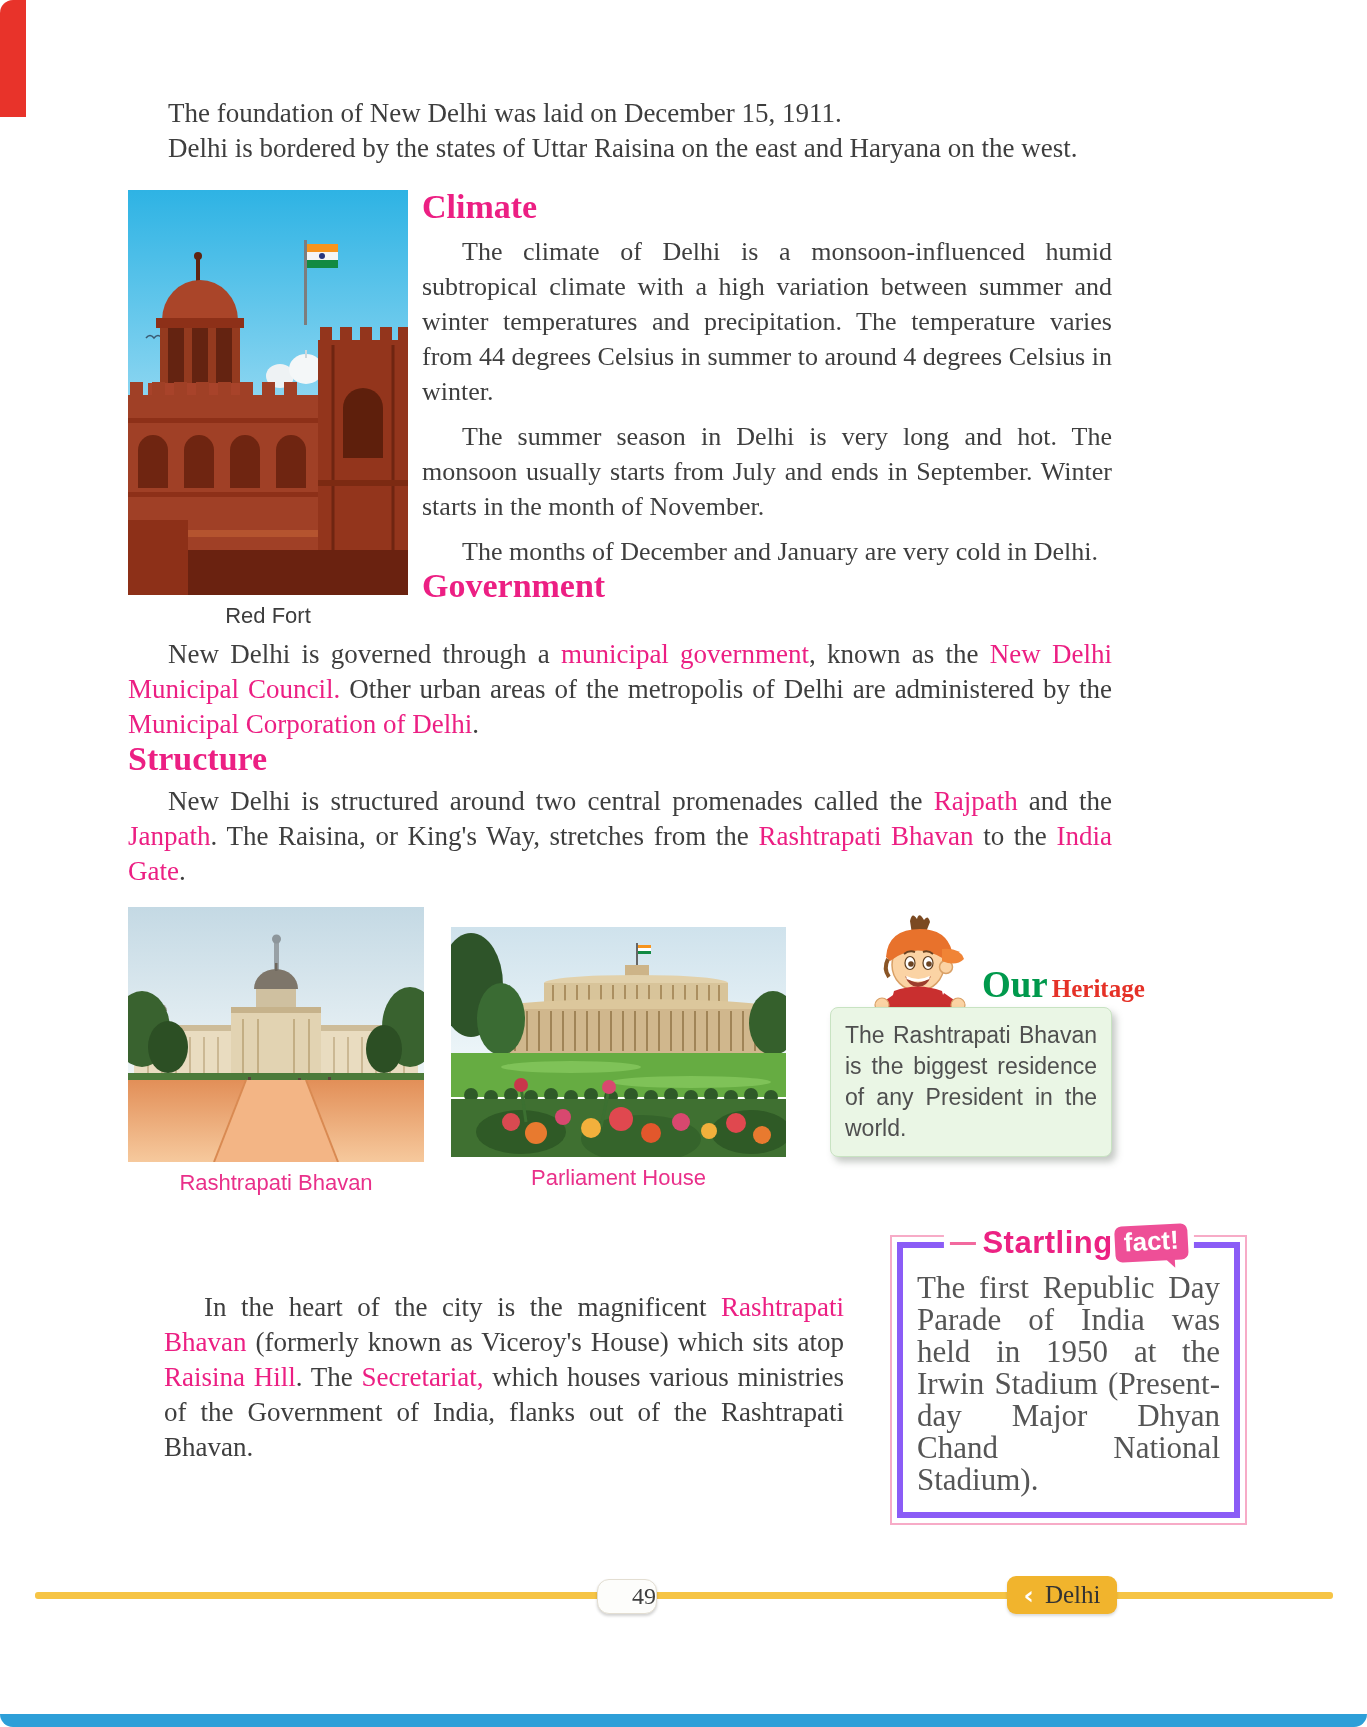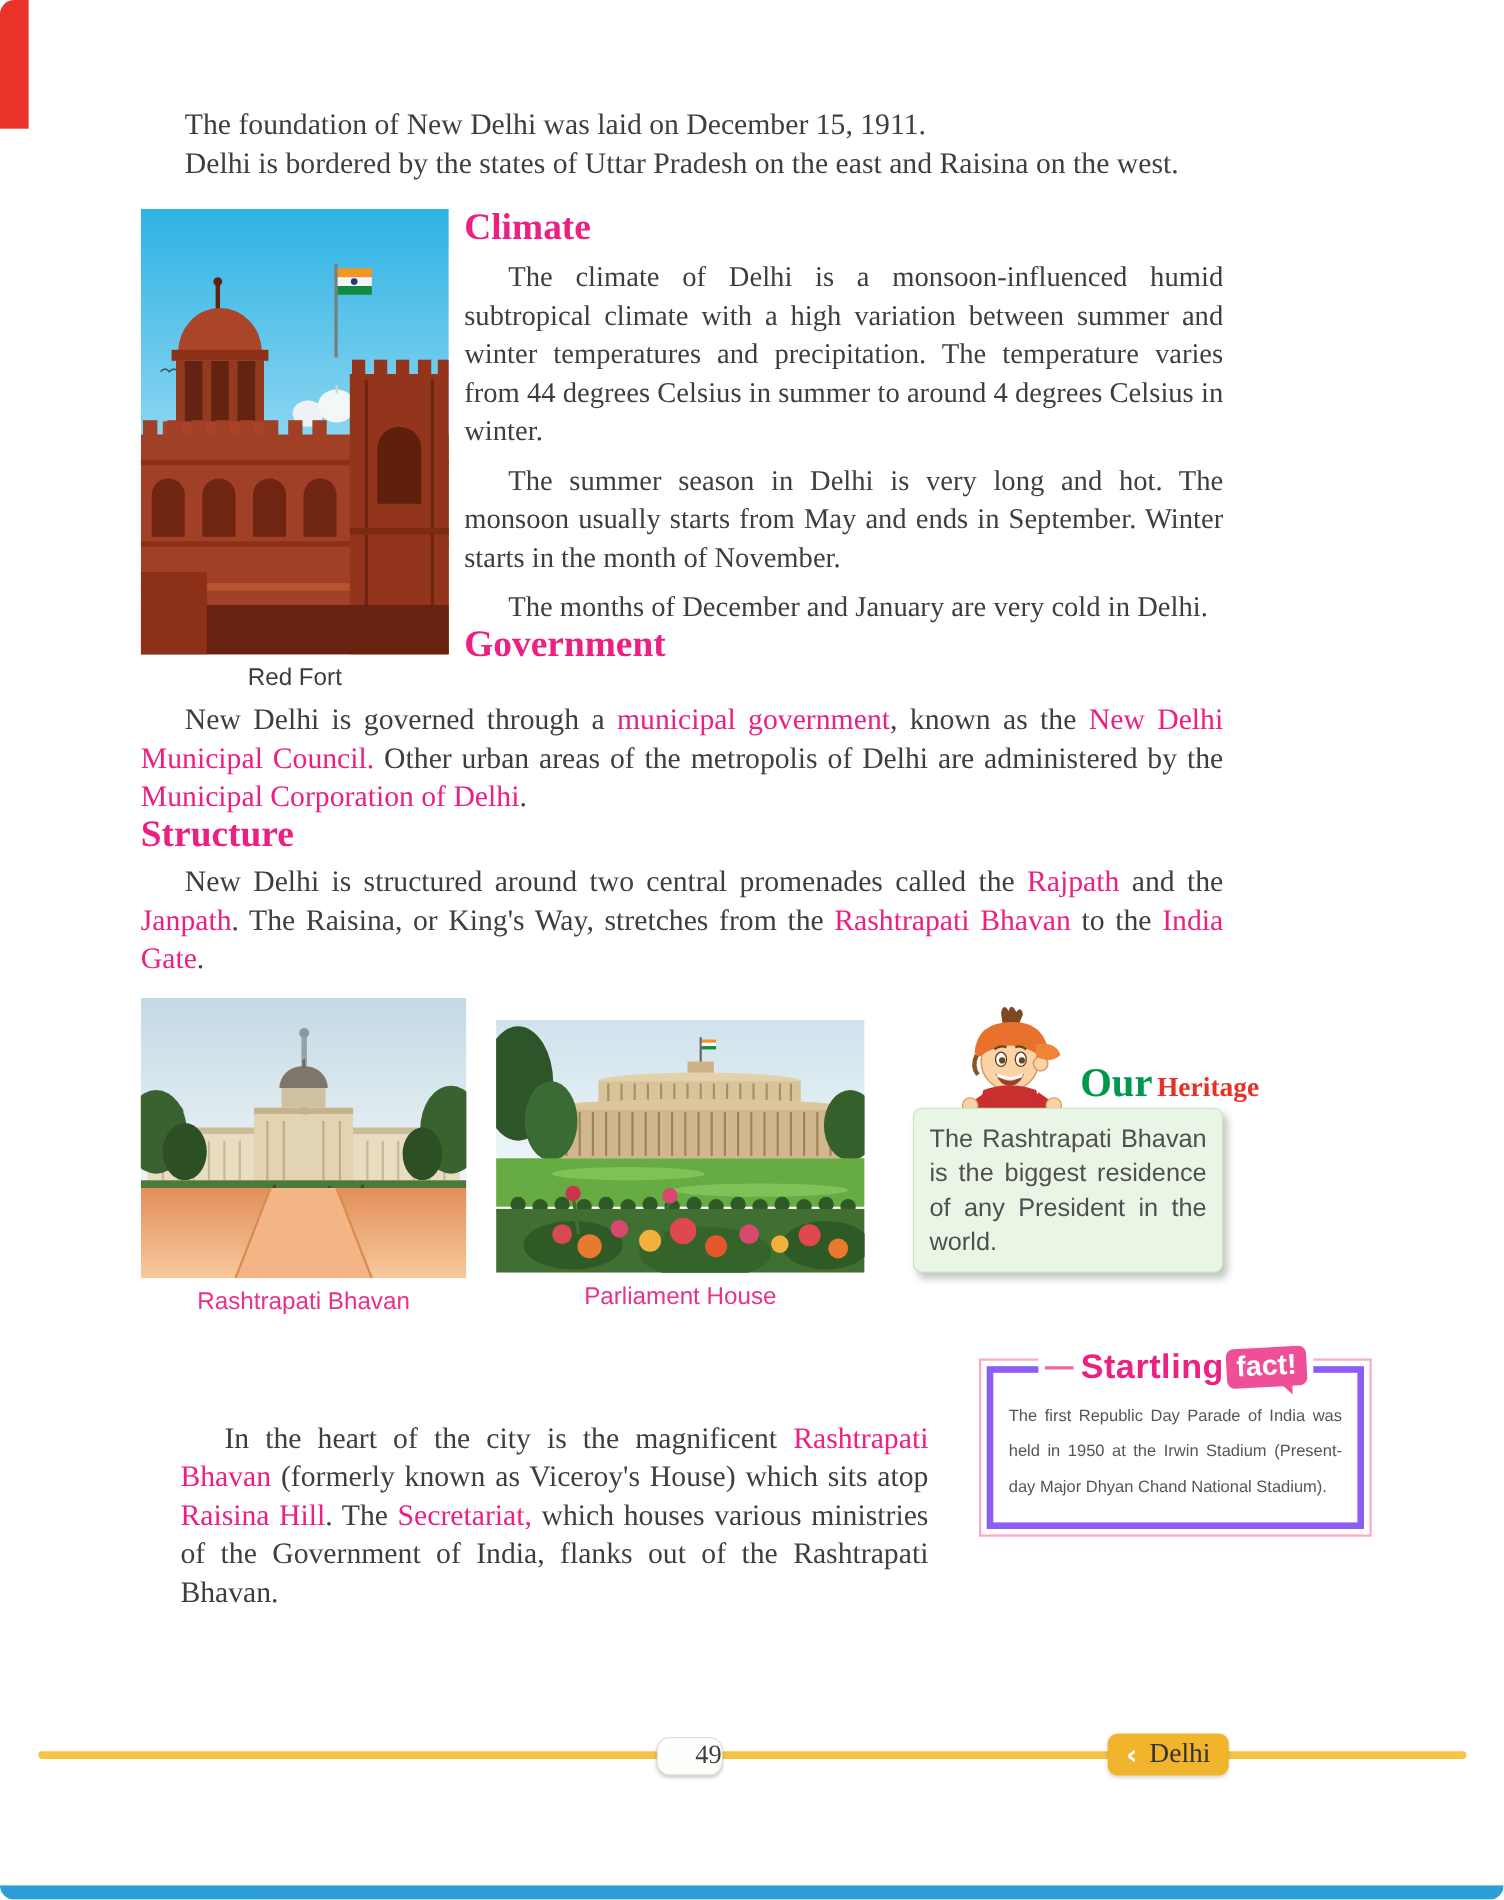--- a/index.html
+++ b/index.html
@@ -54,21 +54,21 @@
   .fact-title{position:absolute;top:-23px;left:50%;transform:translateX(-50%);
       background:#fff;padding:0 6px;display:flex;align-items:center;white-space:nowrap;}
   .fact-title::before{content:"";width:26px;height:3px;background:#f2699e;margin-right:7px;}
   .fact-title .startling{font-family:"Liberation Sans",sans-serif;font-weight:bold;
       font-size:31px;color:#ec2283;letter-spacing:.5px;}
   .fact-title .badge{position:relative;margin-left:2px;background:#ee4f97;color:#fff;
       font-family:"Liberation Sans",sans-serif;font-weight:bold;font-size:26px;
       padding:1px 9px 4px;border-radius:7px;transform:rotate(-3deg);}
   .fact-title .badge::after{content:"";position:absolute;bottom:-8px;right:14px;
       border-left:10px solid transparent;border-top:10px solid #ee4f97;}
-  .fact-body{margin:0;font-family:Liberation Sans, sans-serif;font-size:15px;
+  .fact-body{margin:0;font-family:Liberation Serif, serif;font-size:31px;
       line-height:32px;color:#555;text-align:justify;}
 
   
   .footer{position:absolute;top:1576px;left:0;width:100%;height:44px;}
   .rule{position:absolute;top:16px;left:35px;right:34px;height:7px;background:#f6c445;border-radius:3px;}
   .pagenum{position:absolute;top:3px;left:597px;width:58px;height:33px;background:#fdfdfb;
       border:1px solid #e3ded2;border-radius:12px;box-shadow:0 2px 3px rgba(0,0,0,.18);
       text-align:right;font-size:24px;line-height:33px;color:#3f3f3f;}
   .tab{position:absolute;top:0;right:250px;width:110px;height:38px;background:#f1b42d;
       border-radius:9px;display:flex;align-items:center;justify-content:center;gap:11px;
@@ -77,21 +77,21 @@
   .tab .lbl{font-family:"Liberation Serif",serif;font-size:25px;color:#333;}
 </style>
 </head>
 <body>
 
 <div class="page">
   <div class="red-strip"></div>
 
   <div class="content">
     <p class="bp ind"><span>The foundation of New Delhi was laid on December 15, 1911.</span></p>
-    <p class="bp ind"><span>Delhi is bordered by the states of Uttar Pradesh on the east and Raisina on the west.</span></p>
+    <p class="bp ind"><span>Delhi is bordered by the states of Uttar Raisina on the east and Haryana on the west.</span></p>
 
     <div class="climate-row">
       <div class="figure">
 
         <svg class="fig-img" width="280" height="405" viewBox="0 0 280 405">
           <defs>
             <linearGradient id="sky1" x1="0" y1="0" x2="0" y2="1">
               <stop offset="0" stop-color="#2eb3e4"></stop>
                 <stop offset="0.85" stop-color="#c9ecf9"></stop>
             </linearGradient>
@@ -158,21 +158,21 @@
           <rect x="0" y="360" width="280" height="45" fill="#6a2210"></rect>
           <rect x="0" y="340" width="190" height="7" fill="#b5542f"></rect>
           <rect x="0" y="330" width="60" height="75" fill="#8d3018"></rect>
         </svg>
         <div class="cap">Red Fort</div>
       </div>
 
       <div class="climate-col">
         <h2 class="sect">Climate</h2>
         <p class="ind" style="text-align:justify">The climate of Delhi is a monsoon-influenced humid subtropical climate with a high variation between summer and winter temperatures and precipitation. The temperature varies from 44 degrees Celsius in summer to around 4 degrees Celsius in winter.</p>
-        <p class="ind" style="text-align:justify">The summer season in Delhi is very long and hot. The monsoon usually starts from May and ends in September. Winter starts in the month of November.</p>
+        <p class="ind" style="text-align:justify">The summer season in Delhi is very long and hot. The monsoon usually starts from July and ends in September. Winter starts in the month of November.</p>
         <p class="ind" style="text-align:justify">The months of December and January are very cold in Delhi.</p>
         <h2 class="sect gov-head">Government</h2>
       </div>
     </div>
 
     <p class="bp ind gov-para"><span>New Delhi is governed through a </span><span class="lk">municipal government</span><span>, known as the </span><span class="lk">New Delhi Municipal Council.</span><span> Other urban areas of the metropolis of Delhi are administered by the </span><span class="lk">Municipal Corporation of Delhi</span><span>.</span></p>
 
     <h2 class="sect structure-head">Structure</h2>
 
     <p class="bp ind structure-para"><span>New Delhi is structured around two central promenades called the </span><span class="lk">Rajpath</span><span> and the </span><span class="lk">Janpath</span><span>. The Raisina, or King's Way, stretches from the </span><span class="lk">Rashtrapati Bhavan</span><span> to the </span><span class="lk">India Gate</span><span>.</span></p>

